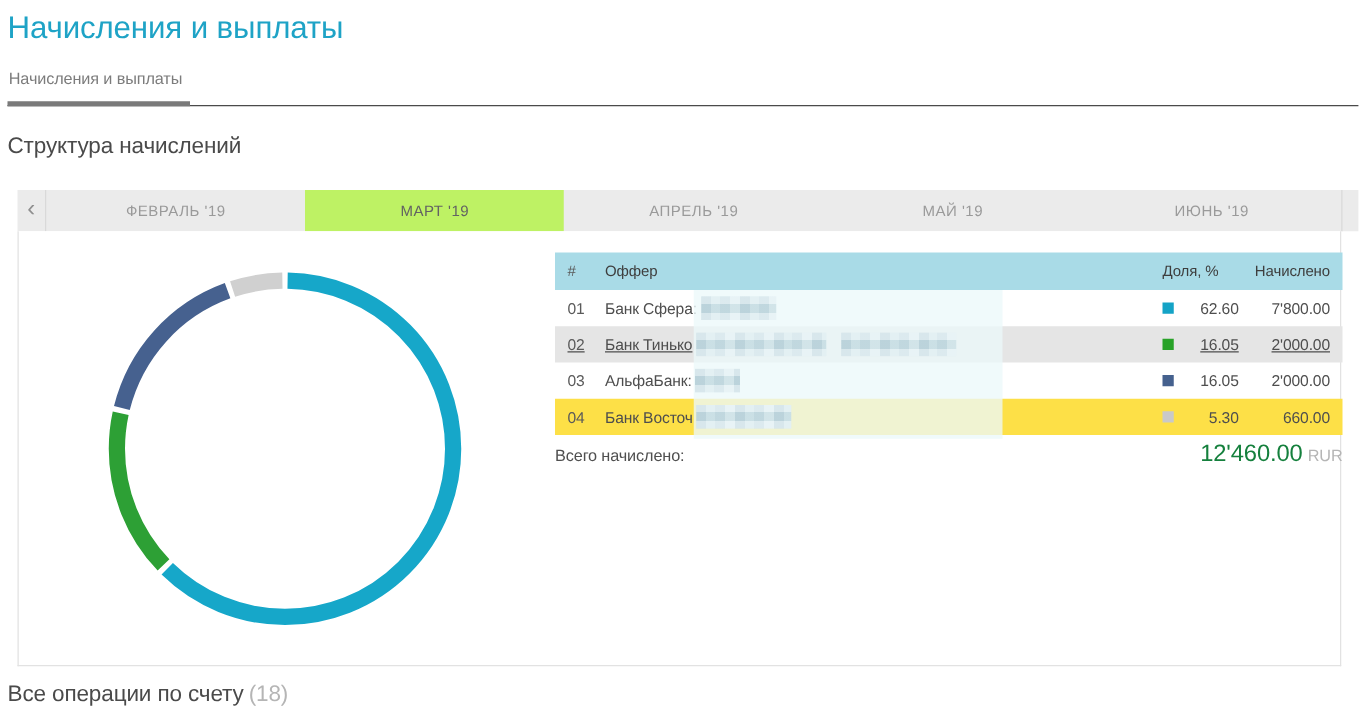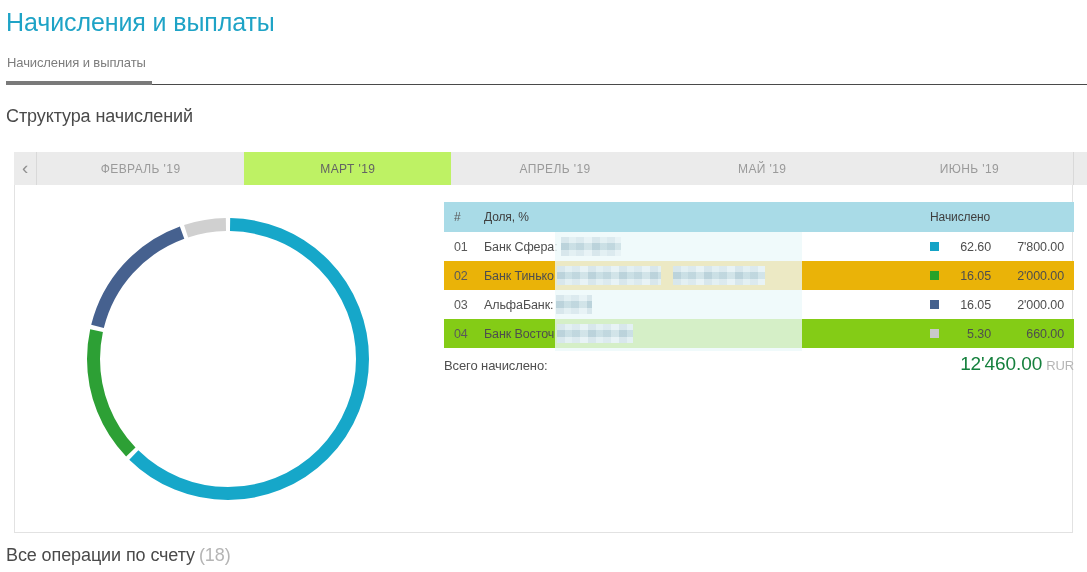--- a/index.html
+++ b/index.html
@@ -29,22 +29,22 @@
 
   
   .offers { position:absolute; left:429px; top:17px; width:630px; font-size:12.5px; color:#4e4e4e; }
   .trow { display:grid; grid-template-columns:40px 446px 70px 74px; align-items:center; height:29px; }
   .thead { height:30px; background:#a9dbe7; color:#3e3e3e; font-size:12px; }
   .cell-num { padding-left:10px; color:#5a5a5a; }
   .cell-offer { display:flex; align-items:center; gap:3px; white-space:nowrap; overflow:hidden; }
   .cell-share { display:flex; align-items:center; justify-content:space-between; padding-right:9px; }
   .cell-accrued { text-align:right; padding-right:10px; }
   .thead .cell-share .hdr-share { margin-right:auto; }
-  .row-alt { background:#eab308; }
-  .row-hl { background:#84cc16; }
+  .row-alt { background:#e5e5e5;text-decoration:underline; }
+  .row-hl { background:#fde047; }
   .marker { width:9px; height:9px; display:inline-block; flex:0 0 auto; }
 
   .mosaic { display:inline-block; height:19px; position:relative; z-index:5;
     background:
       repeating-linear-gradient(0deg, rgba(255,255,255,0.35) 0 6px, rgba(120,150,160,0.10) 6px 13px),
       repeating-linear-gradient(90deg, #c3dae2 0 8px, #d4e8ed 8px 15px, #c9dfe6 15px 23px, #dcedf1 23px 31px);
   }
 
   .redact-overlay { position:absolute; left:555px; top:232px; width:247px; height:119px;
     background:rgba(236,248,250,0.78); z-index:4;
@@ -91,20 +91,21 @@
           <circle class="donut-seg" cx="150" cy="150" r="134.5" fill="none" stroke-width="13" pathLength="100" stroke="#2da035" stroke-dasharray="15.55 84.45" stroke-dashoffset="-62.85"></circle>
           <circle class="donut-seg" cx="150" cy="150" r="134.5" fill="none" stroke-width="13" pathLength="100" stroke="#46618f" stroke-dasharray="15.55 84.45" stroke-dashoffset="-78.9"></circle>
           <circle class="donut-seg" cx="150" cy="150" r="134.5" fill="none" stroke-width="13" pathLength="100" stroke="#d0d0d0" stroke-dasharray="4.8 95.2" stroke-dashoffset="-94.95"></circle>
         </g>
       </svg>
     </div>
 
     <div class="offers">
       <div class="trow thead">
         <div class="cell-num">#</div>
+        <div class="cell-offer">Оффер</div>
         <div class="cell-share">
             <span class="hdr-share">Доля, %</span>
           </div>
         <div class="cell-accrued">Начислено</div>
       </div>
 
       <div class="trow">
         <div class="cell-num">01</div>
         <div class="cell-offer">
           <span>Банк Сфера:</span>

